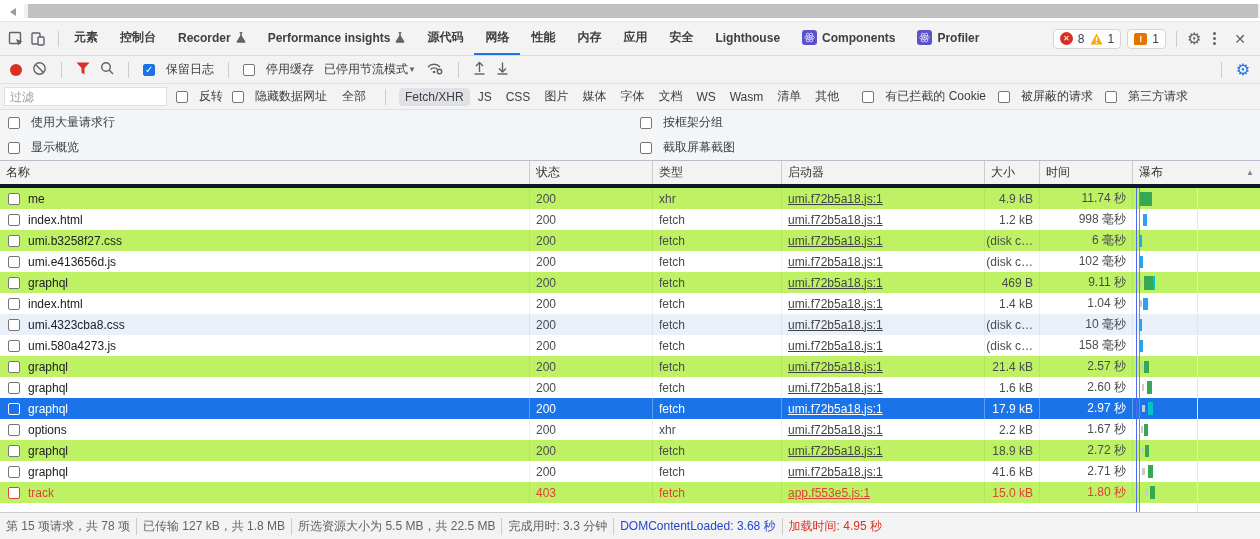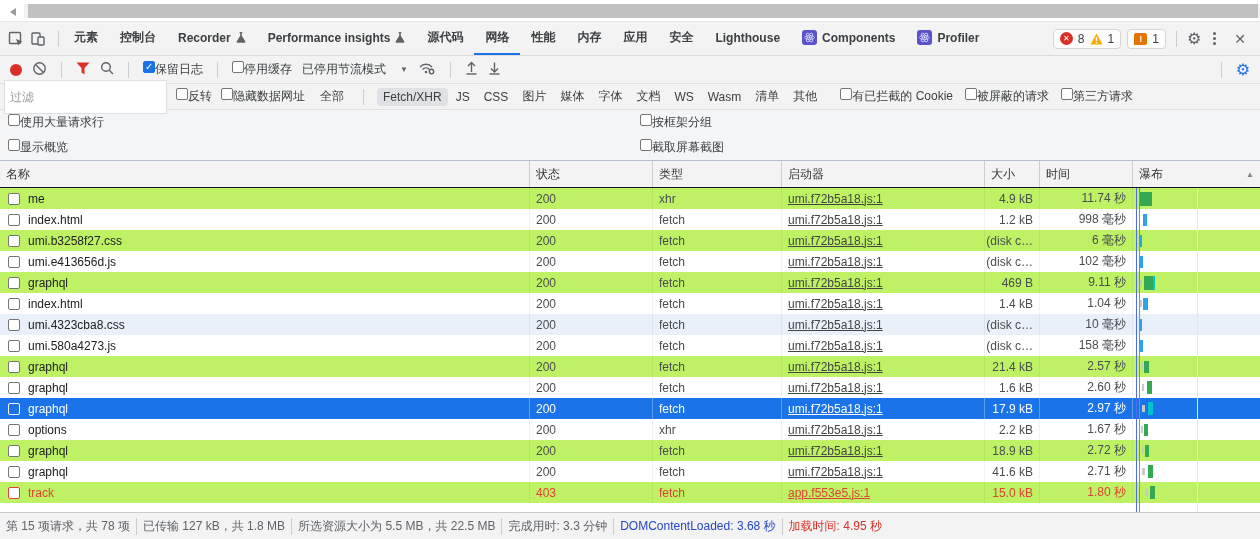--- a/index.html
+++ b/index.html
@@ -31,40 +31,40 @@
   .issue-ic { width:13px; height:12px; border-radius:2px 2px 2px 0; background:#e37400; color:#fff; font-size:9px; font-weight:bold;
     display:inline-flex; align-items:center; justify-content:center; }
   .gear { color:#5f6368; font-size:16px; line-height:1; }
   .gear.blue { color:#1a73e8; }
   .kebab { display:inline-flex; flex-direction:column; gap:2px; padding:0 6px; }
   .kebab i { width:3px; height:3px; border-radius:50%; background:#5f6368; }
   .close-x { color:#5f6368; font-size:14px; padding:0 6px; }
   
   .nettools { height:28px; background:#f3f3f3; display:flex; align-items:center; gap:10px; padding:0 10px; border-bottom:1px solid #e0e0e0; }
   .rec-dot { width:12px; height:12px; border-radius:50%; background:#d93025; }
-  .ck { display:inline-flex; align-items:flex-start; gap:0; white-space:nowrap; }
+  .ck { display:inline-flex; align-items:center; gap:11px; white-space:nowrap; }
   .box { width:12px; height:12px; border:1px solid #767676; border-radius:2px; background:#fff; display:inline-block; }
   .box.on { background:#1a73e8; border-color:#1a73e8; position:relative; }
   .box.on::after { content:"✓"; color:#fff; font-size:10px; position:absolute; left:1px; top:-1px; }
-  .drop { display:inline-flex; align-items:center; gap:14px; white-space:nowrap; }
+  .drop { display:inline-flex; align-items:center; white-space:nowrap; }
   .caret { font-size:8px; color:#5f6368; }
   .spacer { flex:1; }
   
   .filterbar { height:26px; background:#f3f3f3; display:flex; align-items:center; gap:9px; padding:0 4px; border-bottom:1px solid #e0e0e0; }
-  .filter-input { width:163px; height:34px; border:1px solid #e0e0e0; background:#fff; font:12px "Liberation Sans",sans-serif; padding:0 5px; color:#333; }
+  .filter-input { width:163px; height:19px; border:1px solid #e0e0e0; background:#fff; font:12px "Liberation Sans",sans-serif; padding:0 5px; color:#333; }
   .filter-input::placeholder { color:#9a9a9a; }
   .pills { display:flex; align-items:center; gap:2px; }
   .pill { padding:2px 6px; border-radius:4px; color:#3c4043; white-space:nowrap; }
   .pill.active { background:#dfe1e5; }
   
   .optrows { background:#f4f5f6; border-bottom:1px solid #b6bec9; }
   .optrow { height:25px; display:flex; align-items:center; }
   .optrow .ck:first-child { margin-left:8px; width:632px; }
   
-  .grid-head { display:grid; grid-template-columns:530px 123px 129px 203px 55px 93px 127px; height:27px; background:#f3f3f3; border-bottom:1px solid #0f172a; }
+  .grid-head { display:grid; grid-template-columns:530px 123px 129px 203px 55px 93px 127px; height:27px; background:#f3f3f3; border-bottom:4px solid #0f172a; }
   .hcell { display:flex; align-items:center; padding:0 6px; border-right:1px solid #ccc; color:#333; }
   .hcell:last-child { border-right:none; justify-content:space-between; }
   .sort-tri { font-size:8px; color:#80868b; }
   .rows-wrap { position:relative; height:324px; background:#fff; }
   .row { display:grid; grid-template-columns:530px 123px 129px 203px 55px 93px 127px; height:21px; background:#fff; position:relative; }
   .row.striped { background:#bef264; }
   .row.hovered { background:#e9f0fa; }
   .row.selected { background:#1a73e8; color:#fff; }
   .cell { display:flex; align-items:center; padding:0 6px; border-right:1px solid rgba(0,0,0,0.05); overflow:hidden; white-space:nowrap; color:#494c50; }
   .row .cell:last-child { border-right:none; }

